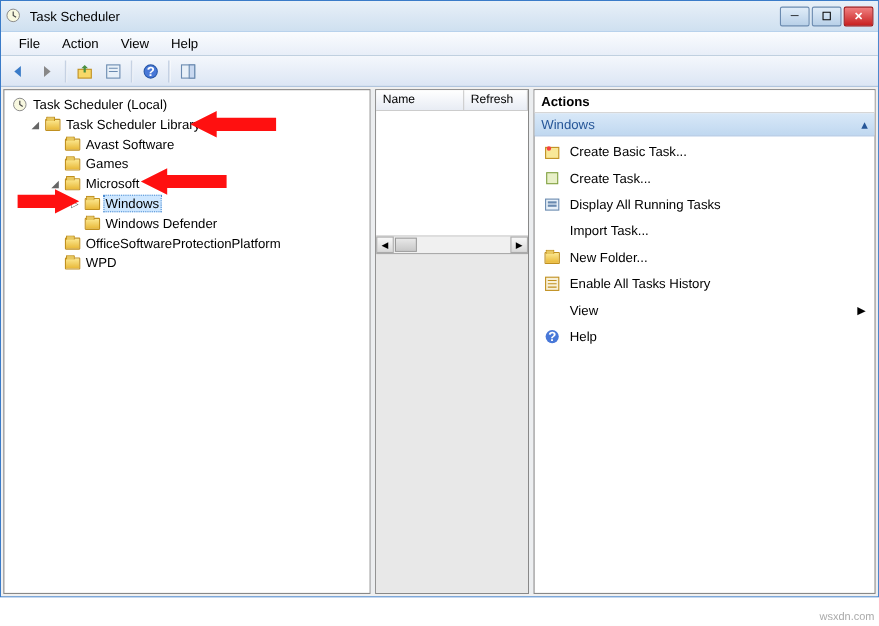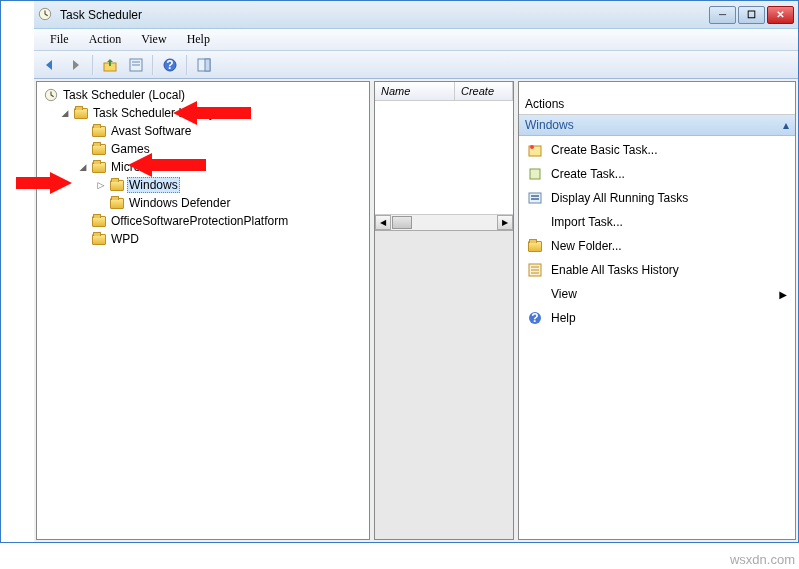--- a/index.html
+++ b/index.html
@@ -1,54 +1,54 @@
 <!DOCTYPE html>
 <html><head>
   <meta charset="utf-8">
   <style>
     * { box-sizing: border-box; margin: 0; padding: 0; font-family: "Segoe UI", Tahoma, sans-serif; font-size: 12px; }
     body { background: #fff; width: 799px; height: 569px; position: relative; overflow: hidden; }
     
     
-    .window { width: 799px; height: 543px; border: 1px solid #3a7bc8; background: #fff; display: flex; flex-direction: column; padding-left: 33px; }
+    .window { width: 799px; height: 543px; border: 1px solid #3a7bc8; background: #fff; display: flex; flex-direction: column; }
     .titlebar { height: 28px; background: linear-gradient(to bottom, #e8f0f8, #cfe0f0); display: flex; align-items: center; padding: 0 4px; border-bottom: 1px solid #a8c8e8; }
     .titlebar-icon { width: 16px; height: 16px; margin-right: 6px; }
     .titlebar-title { flex: 1; color: #000; }
     .win-controls { display: flex; gap: 2px; }
     .win-btn { width: 27px; height: 18px; border: 1px solid #6a8ab0; background: linear-gradient(to bottom, #e0ecf8, #b8d0e8); border-radius: 2px; display: flex; align-items: center; justify-content: center; cursor: pointer; }
     .win-btn.close { background: linear-gradient(to bottom, #f08080, #c82020); border-color: #a01010; }
     .win-glyph { font-size: 10px; font-weight: bold; }
     .win-btn.close .win-glyph { color: #fff; }
     
     
     .menubar { height: 22px; background: linear-gradient(to bottom, #fafcfe, #e8eef8); display: flex; align-items: center; padding: 0 6px; border-bottom: 1px solid #c0d0e0; }
-    .menu-item { padding: 2px 10px; cursor: pointer; font-family: Liberation Serif, serif; }
+    .menu-item { padding: 2px 10px; cursor: pointer; }
     
     
     .toolbar { height: 28px; background: linear-gradient(to bottom, #f4f7fc, #dce6f4); display: flex; align-items: center; padding: 0 4px; border-bottom: 1px solid #a0b8d8; gap: 2px; }
     .tb-btn { width: 24px; height: 22px; border: 1px solid transparent; display: flex; align-items: center; justify-content: center; cursor: pointer; border-radius: 2px; }
     .tb-sep { width: 2px; height: 20px; background: linear-gradient(to right, #b0c0d8, #fff); margin: 0 2px; }
     
     
     .body { flex: 1; display: flex; padding: 2px; background: #f0f0f0; }
     .pane { background: #fff; border: 1px solid #888; }
     .tree-pane { width: 334px; padding: 4px; overflow: auto; }
     .splitter { width: 4px; background: #eceef0; cursor: ew-resize; }
     .list-pane { width: 140px; display: flex; flex-direction: column; }
-    .list-header { display: flex; background: linear-gradient(to bottom, #fff, #e8ecf4); border-bottom: 1px solid #ccc; font-style: italic; }
+    .list-header { display: flex; background: linear-gradient(to bottom, #fff, #e8ecf4); border-bottom: 1px solid #ccc; }
     .list-col { padding: 3px 6px; border-right: 1px solid #ccc; font-size: 11px; }
     .list-body { flex: 1; background: #fff; }
     .list-scroll { height: 16px; background: #f0f0f0; border-top: 1px solid #ccc; display: flex; }
     .scroll-arrow { width: 16px; height: 15px; background: linear-gradient(to bottom, #f8f8f8, #d8d8d8); border: 1px solid #aaa; display: flex; align-items: center; justify-content: center; font-size: 8px; }
     .scroll-track { flex: 1; }
     .scroll-thumb { width: 20px; height: 13px; background: linear-gradient(to bottom, #e8e8e8, #c8c8c8); border: 1px solid #999; margin: 1px; }
     .list-lower { flex: 1; background: #e8e8e8; border-top: 1px solid #aaa; }
     
     .actions-pane { flex: 1; display: flex; flex-direction: column; }
-    .actions-title { padding: 3px 6px; background: #fff; font-weight: normal; border-bottom: 1px solid #ccc; margin-top: 12px; }
+    .actions-title { padding: 3px 6px; background: #fff; font-weight: bold; border-bottom: 1px solid #ccc; }
     .actions-section { padding: 3px 6px; background: linear-gradient(to bottom, #d8e8f8, #c0d8f0); color: #265698; border-bottom: 1px solid #a8c0e0; display: flex; justify-content: space-between; align-items: center; }
     .actions-list { padding: 2px 4px; }
     .action-item { display: flex; align-items: center; padding: 4px 4px; cursor: pointer; }
     .action-icon { width: 16px; height: 16px; margin-right: 8px; display: flex; align-items: center; justify-content: center; }
     .action-arrow { margin-left: auto; font-size: 10px; }
     
     
     .tree-root { list-style: none; }
     .tree-node { list-style: none; white-space: nowrap; }
     .tree-row { display: flex; align-items: center; height: 18px; cursor: pointer; }
@@ -59,21 +59,21 @@
     .tree-label { padding: 0 2px; }
     .tree-label.selected { background: #cee7ff; border: 1px dotted #4a8ad0; padding: 0 1px; }
     .tree-children { padding-left: 18px; list-style: none; }
     
     .clock-icon svg { width: 14px; height: 14px; }
     
     
     .arrow { position: absolute; pointer-events: none; }
     .arrow svg { display: block; }
     
-    .watermark { position: absolute; right: 4px; bottom: 2px; font-size: 13px; color: #aaa; }
+    .watermark { position: absolute; right: 4px; bottom: 2px; font-size: 10px; color: #aaa; }
   </style>
 </head>
 <body>
 
 <div class="window">
 
   <div class="titlebar">
     <span class="titlebar-icon clock-icon">
       <svg viewBox="0 0 16 16">
           <circle cx="8" cy="8" r="6.5" fill="#f8f8e0" stroke="#888"></circle>
@@ -237,21 +237,21 @@
         </li>
       </ul>
     </div>
 
     <div class="splitter"></div>
 
     <div class="pane list-pane">
       <div style="height:148px;display:flex;flex-direction:column;">
         <div class="list-header">
           <div class="list-col" style="width:80px">Name</div>
-          <div class="list-col" style="flex:1">Create</div>
+          <div class="list-col" style="flex:1">Refresh</div>
         </div>
         <div class="list-body"></div>
         <div class="list-scroll">
           <div class="scroll-arrow">◀</div>
           <div class="scroll-track">
               <div class="scroll-thumb"></div>
             </div>
           <div class="scroll-arrow">▶</div>
         </div>
       </div>

